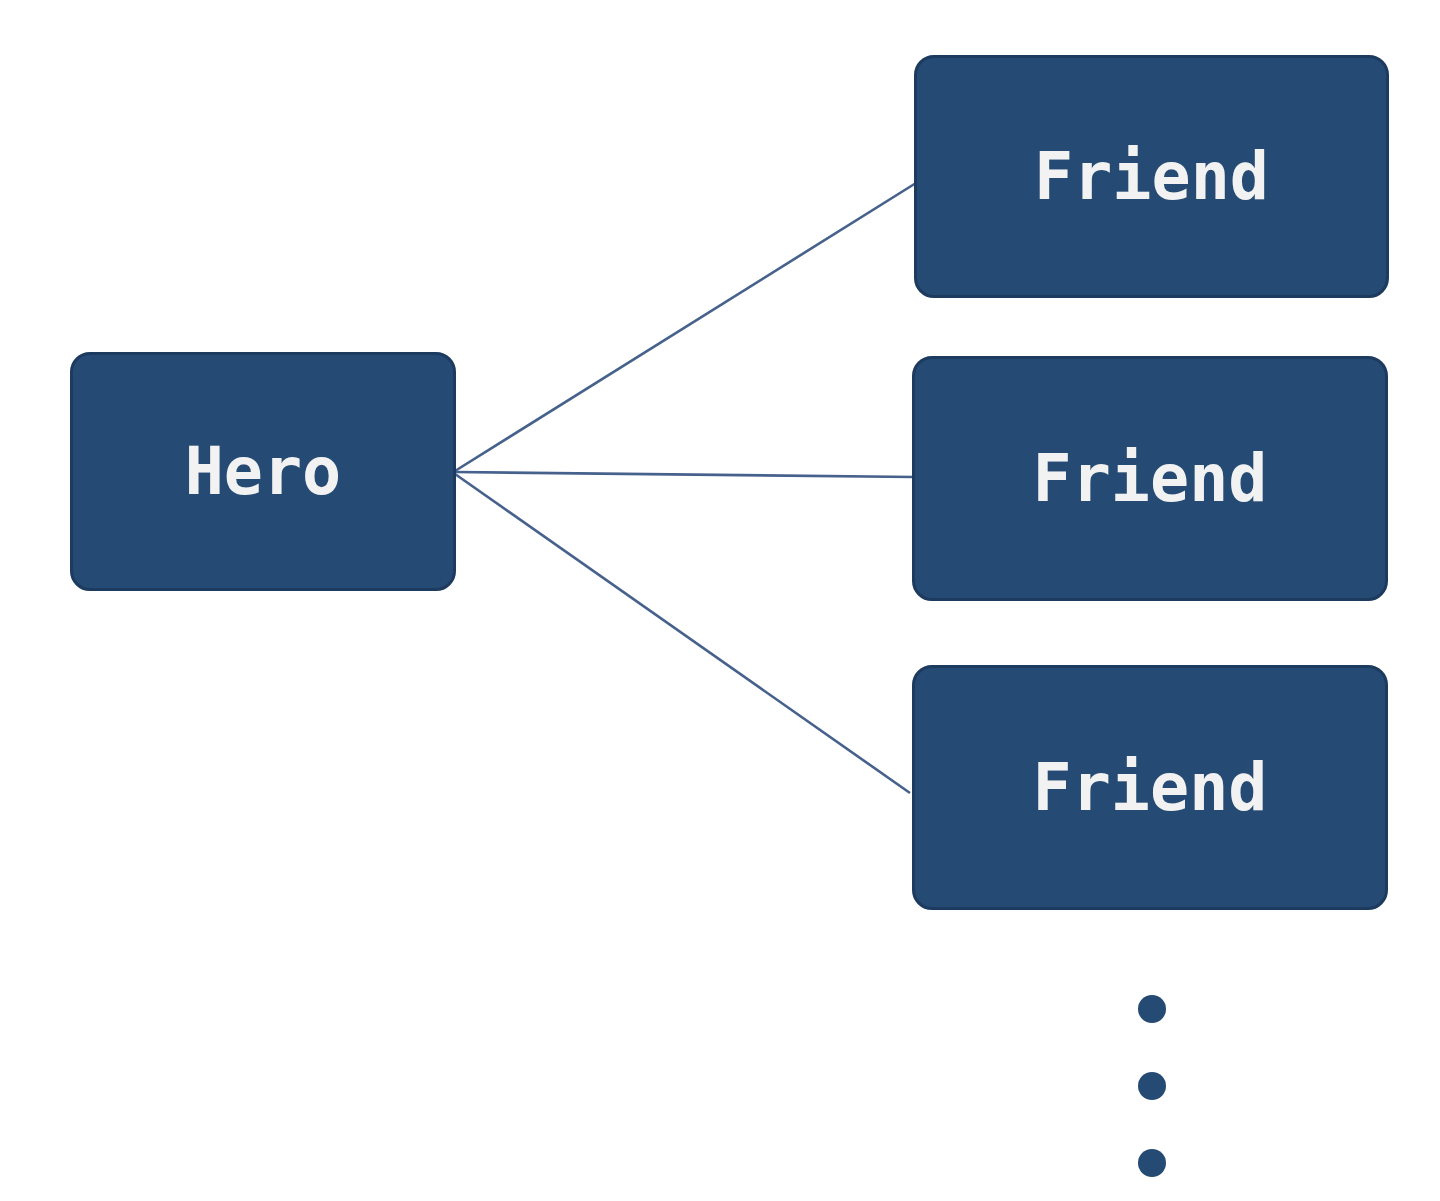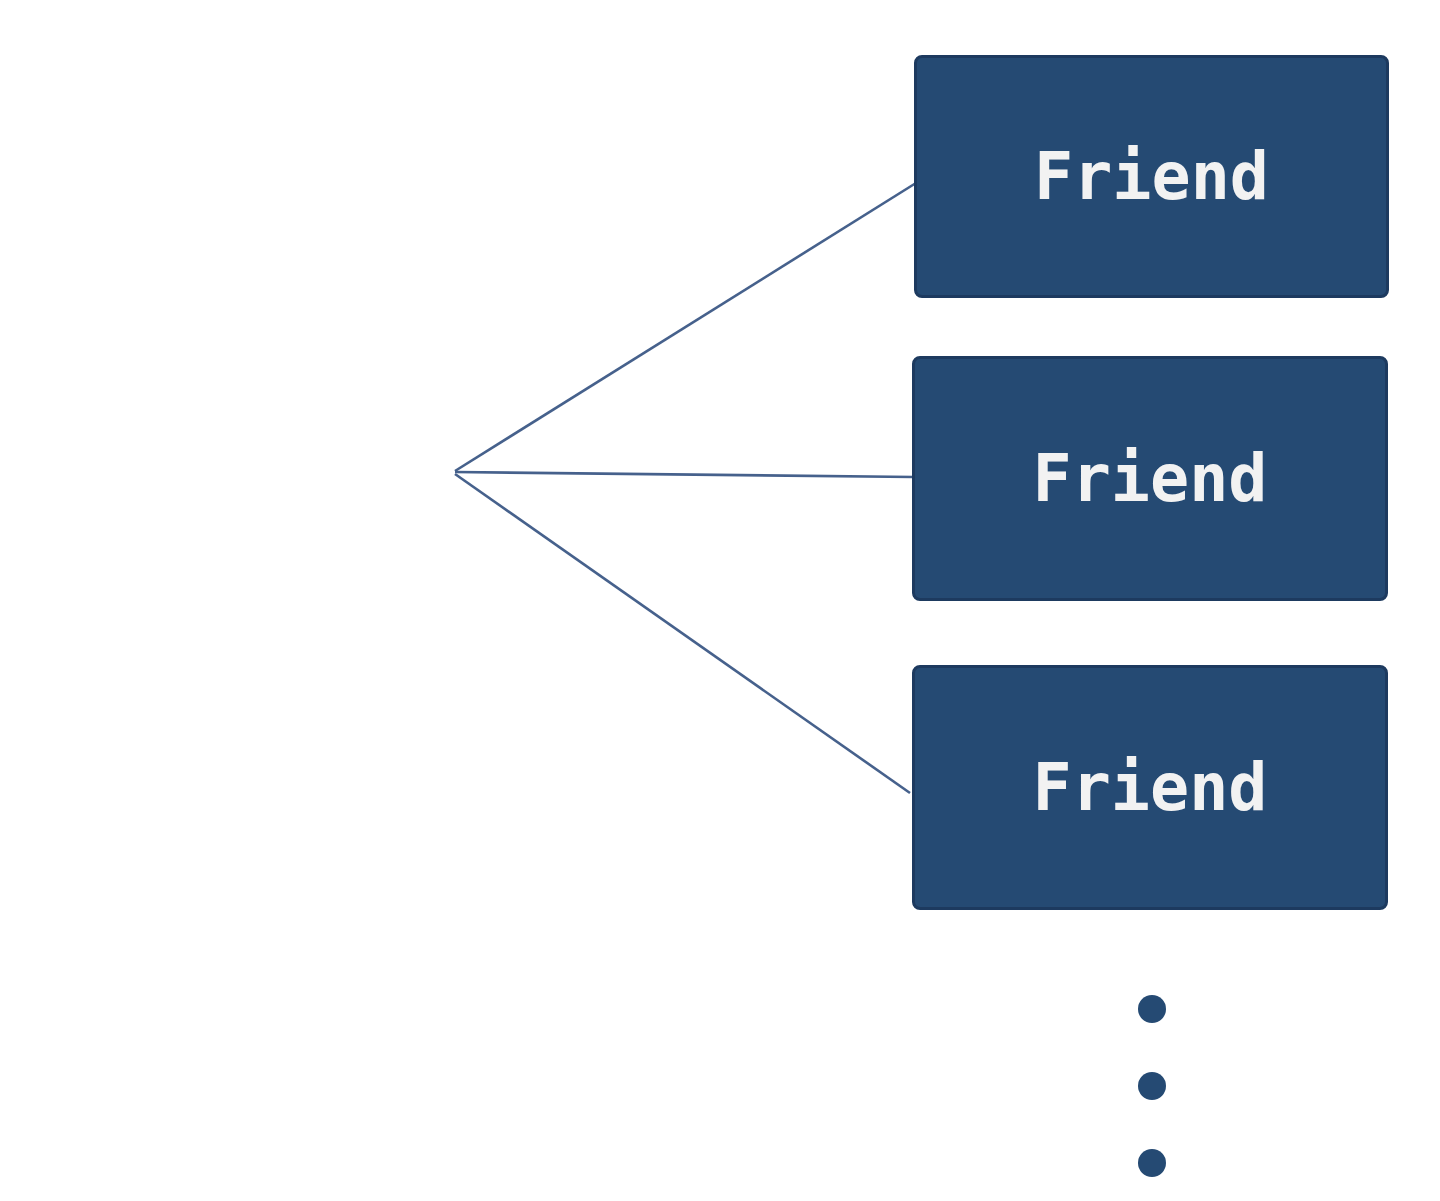--- a/index.html
+++ b/index.html
@@ -26,21 +26,21 @@
     stroke-width: 2.6;
     fill: none;
   }
   .node {
     position: absolute;
     display: flex;
     align-items: center;
     justify-content: center;
     background: var(--node-fill, #254a73);
     border: 3px solid var(--node-border, #1d3a5f);
-    border-radius: 8px;
+    border-radius: 20px;
     box-sizing: border-box;
     color: var(--node-text, #f2f2f2);
     font-size: 65px;
     font-weight: bold;
     letter-spacing: 0px;
     text-align: center;
   }
   .node-hero {
     left: 70px;
     top: 352px;
@@ -87,20 +87,23 @@
 <body>
 
 <div class="canvas">
 
   <svg class="edges-layer" viewBox="0 0 1440 1201" xmlns="http://www.w3.org/2000/svg">
     <line x1="455" y1="471" x2="916" y2="183"></line>
     <line x1="455" y1="472" x2="914" y2="477"></line>
     <line x1="455" y1="474" x2="910" y2="793"></line>
   </svg>
 
+  <div class="node node-hero">
+    <span>Hero</span>
+  </div>
 
   <div class="node node-friend-1">
     <span>Friend</span>
   </div>
 
   <div class="node node-friend-2">
     <span>Friend</span>
   </div>
 
   <div class="node node-friend-3">

